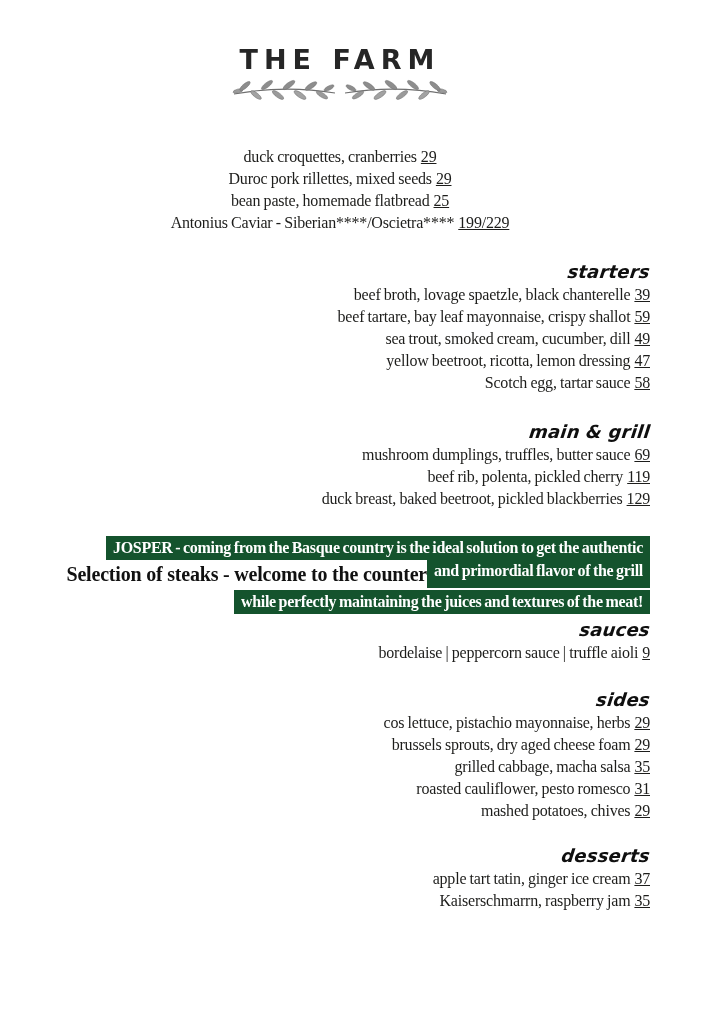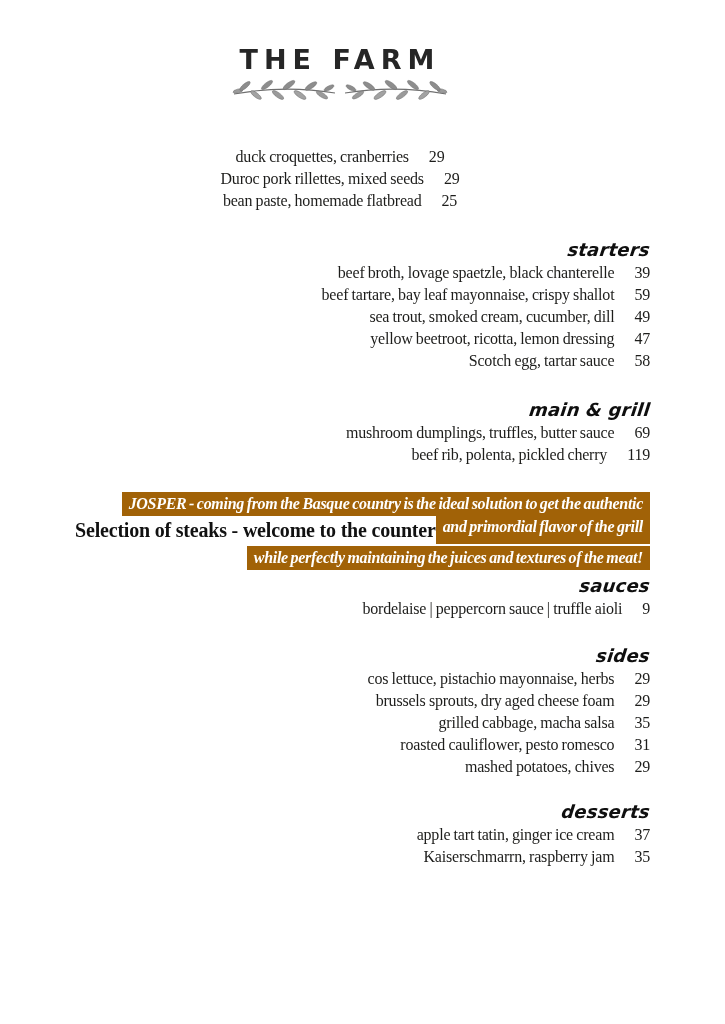--- a/index.html
+++ b/index.html
@@ -9,37 +9,37 @@
   }
   .content{position:absolute;left:30px;top:0;width:620px;}
   .brand{
     margin-top:44px;text-align:center;
     font-family:"DejaVu Sans","Liberation Sans",sans-serif;
     font-weight:bold;font-size:27px;line-height:32px;letter-spacing:6px;color:#262626;
   }
   .ornament{text-align:center;margin-top:2px;line-height:0;}
   .intro{margin-top:42px;text-align:center;}
   .menu-line{font-size:16px;line-height:22px;letter-spacing:-0.2px;word-spacing:-0.5px;white-space:nowrap;}
-  .price{margin-left:20px;}
+  .price{margin-left:4px;text-decoration:underline;}
   .menu-section{text-align:right;}
   .sec-header{
     font-family:"DejaVu Sans",sans-serif;font-style:italic;font-weight:bold;
     font-size:18px;line-height:24px;color:#0f0f0f;letter-spacing:0.2px;
     transform:skewX(-7deg);transform-origin:100% 50%;
   }
   #sec-starters{margin-top:26px;}
   #sec-main{margin-top:26px;}
   #sec-sauces{margin-top:4px;}
   #sec-sides{margin-top:24px;}
   #sec-desserts{margin-top:22px;}
 
   .banner{margin-top:26px;}
   .banner .dark{
-    background:#a16207;color:#ffffff;
-    font-style:italic;font-weight:bold;font-size:16px;line-height:19px;
+    background:#14532d;color:#ffffff;
+    font-weight:bold;font-size:16px;line-height:19px;
     letter-spacing:-0.3px;word-spacing:-1px;
     padding:2px 7px 3px 7px;display:inline-block;
   }
   .banner-l1,.banner-l3{text-align:right;line-height:0;}
   .banner-l2{display:flex;justify-content:flex-end;align-items:stretch;}
   .banner-l2 .dark{display:flex;align-items:center;padding-top:0;padding-bottom:8px;}
   .steak-title{
     font-weight:bold;font-size:20px;line-height:28px;color:#111111;
     letter-spacing:-0.2px;padding-left:6px;white-space:nowrap;
   }
@@ -73,39 +73,41 @@
         <use href="#branch"></use>
         <use href="#branch" transform="translate(222,0) scale(-1,1)"></use>
       </svg>
     </div>
 
     <div class="intro">
       <div>
           <div class="menu-line"><span>duck croquettes, cranberries</span><span class="price">29</span></div>
           <div class="menu-line"><span>Duroc pork rillettes, mixed seeds</span><span class="price">29</span></div>
           <div class="menu-line"><span>bean paste, homemade flatbread</span><span class="price">25</span></div>
+          <div class="menu-line"><span>Antonius Caviar - Siberian****/Oscietra****</span><span class="price">199/229</span></div>
         </div>
     </div>
 
     <section class="menu-section" id="sec-starters">
       <div class="sec-header">starters</div>
       <div>
           <div class="menu-line"><span>beef broth, lovage spaetzle, black chanterelle</span><span class="price">39</span></div>
           <div class="menu-line"><span>beef tartare, bay leaf mayonnaise, crispy shallot</span><span class="price">59</span></div>
           <div class="menu-line"><span>sea trout, smoked cream, cucumber, dill</span><span class="price">49</span></div>
           <div class="menu-line"><span>yellow beetroot, ricotta, lemon dressing</span><span class="price">47</span></div>
           <div class="menu-line"><span>Scotch egg, tartar sauce</span><span class="price">58</span></div>
         </div>
     </section>
 
     <section class="menu-section" id="sec-main">
       <div class="sec-header">main &amp; grill</div>
       <div>
           <div class="menu-line"><span>mushroom dumplings, truffles, butter sauce</span><span class="price">69</span></div>
           <div class="menu-line"><span>beef rib, polenta, pickled cherry</span><span class="price">119</span></div>
+          <div class="menu-line"><span>duck breast, baked beetroot, pickled blackberries</span><span class="price">129</span></div>
         </div>
     </section>
 
     <div class="banner">
       <div class="banner-l1">
         <span class="dark">JOSPER - coming from the Basque country is the ideal solution to get the authentic</span>
       </div>
       <div class="banner-l2">
         <span class="steak-title">Selection of steaks - welcome to the counter</span>
         <span class="dark">and primordial flavor of the grill</span>

